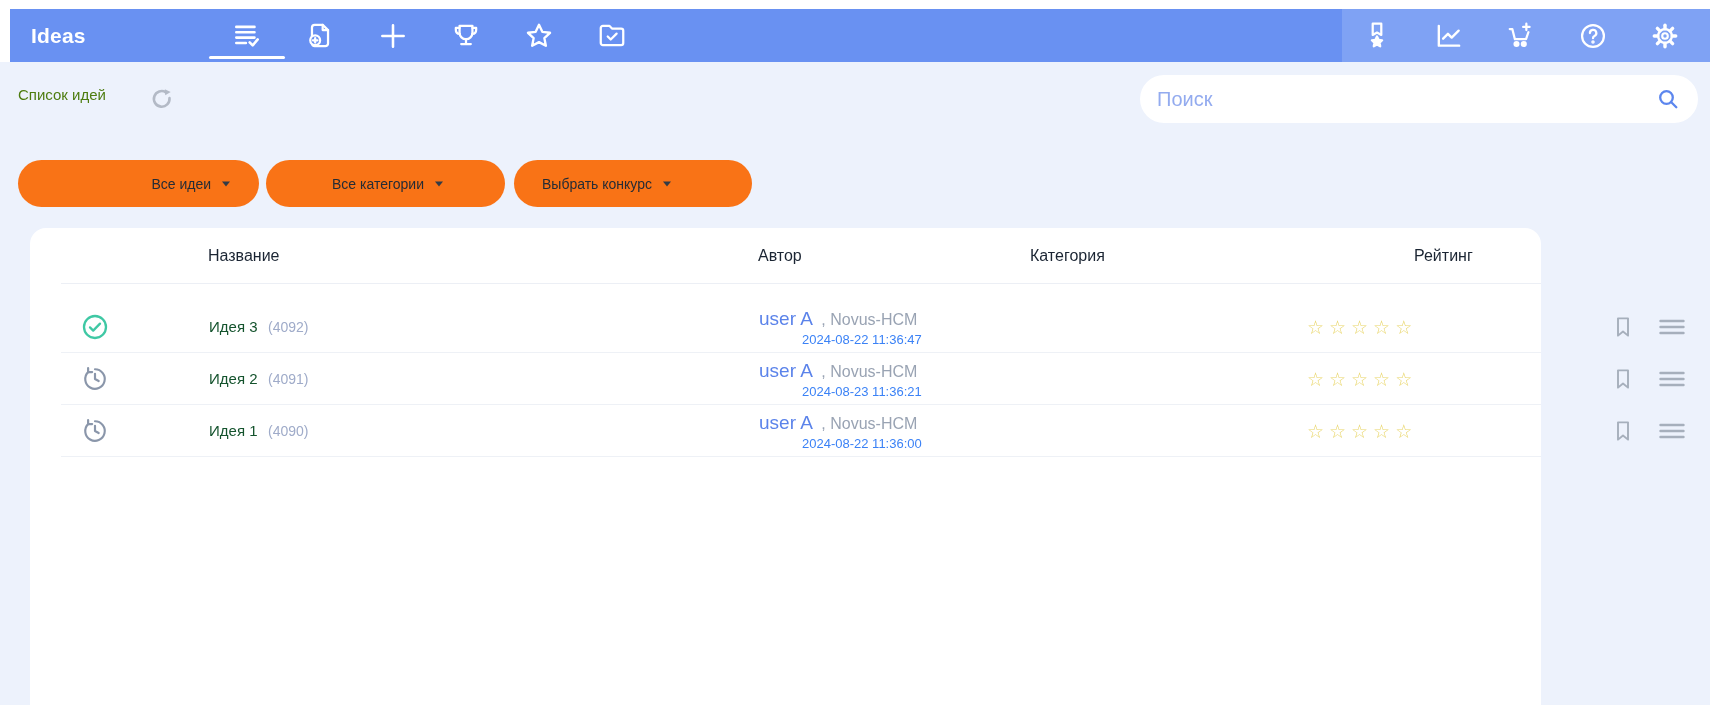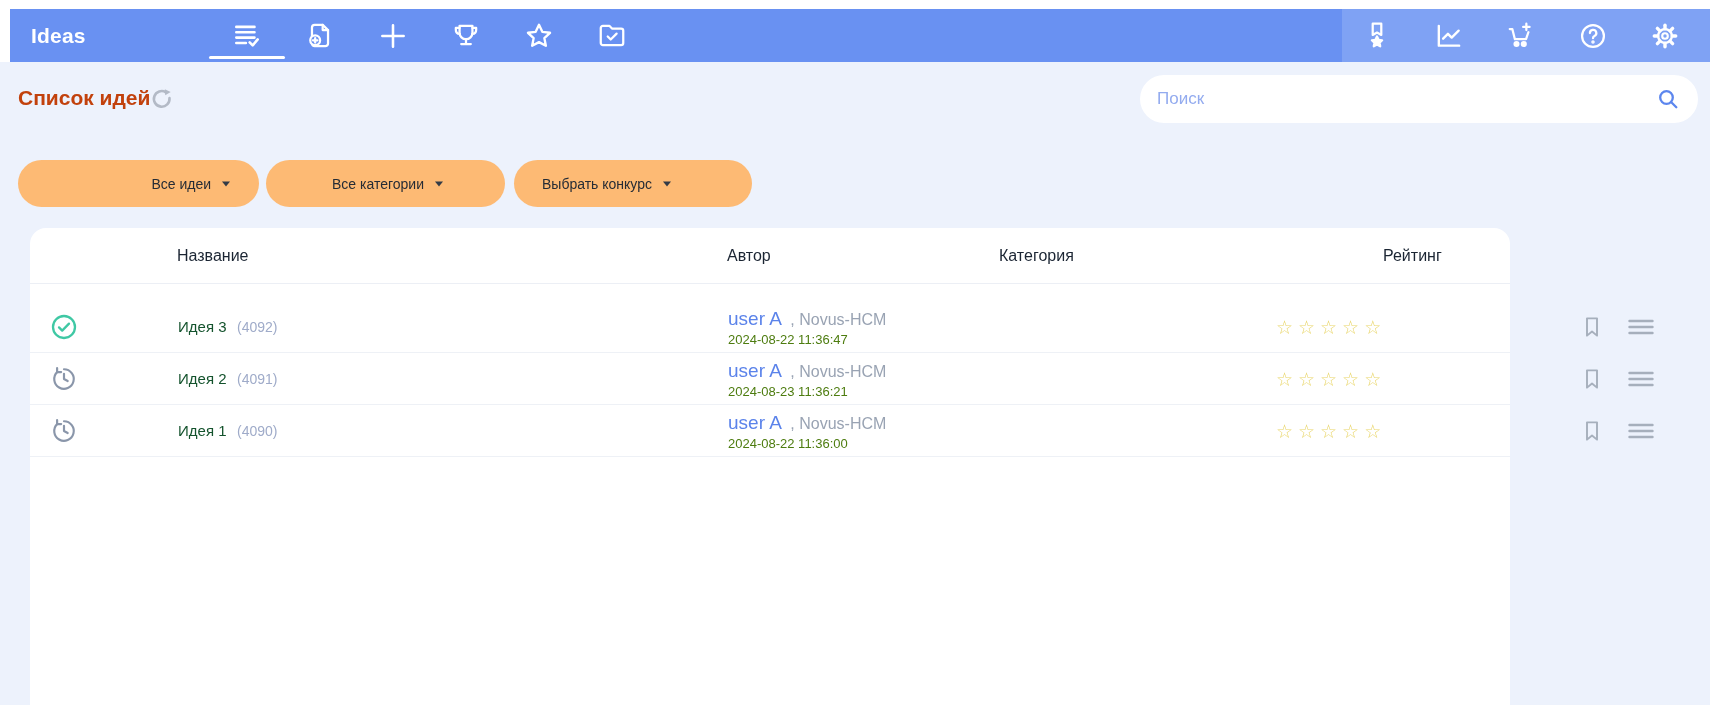--- a/index.html
+++ b/index.html
@@ -32,72 +32,72 @@
     position:absolute;left:1332px;right:0;top:0;height:100%;
     background:#7fa2f4;display:flex;align-items:center;gap:42px;padding-left:20px;
   }
   
   .content{
     position:absolute;left:0;top:62px;width:1710px;height:643px;
     background:#edf2fc;
   }
   .page-title{
     position:absolute;left:18px;top:24px;margin:0;
-    font-size:21px;font-weight:700;color:#c2410c;
+    font-size:15px;font-weight:400;color:#4d7c0f;
   }
   .refresh-btn{
     position:absolute;left:149px;top:25px;width:26px;height:26px;
     background:transparent;border:0;padding:0;cursor:pointer;
   }
   .search{
     position:absolute;left:1140px;top:13px;width:558px;height:48px;
     background:#fff;border-radius:24px;display:flex;align-items:center;
   }
   .search input{
     flex:1;height:100%;border:0;outline:0;background:transparent;
-    padding:0 10px 0 17px;font-size:17px;color:#3c5bb0;
+    padding:0 10px 0 17px;font-size:20px;color:#3c5bb0;
     font-family:"Liberation Sans","DejaVu Sans",sans-serif;
   }
   .search input::placeholder{color:#93abef;opacity:1;}
   .search .mag{margin-right:18px;cursor:pointer;display:flex;}
   
   .filters{position:absolute;left:0;top:98px;width:100%;height:47px;}
   .pill{
-    position:absolute;top:0;height:47px;background:#fdba74;border:0;border-radius:24px;
+    position:absolute;top:0;height:47px;background:#f97316;border:0;border-radius:24px;
     display:flex;align-items:center;justify-content:flex-end;cursor:pointer;
     font-size:14px;color:#262c35;font-family:inherit;
   }
   .pill .caret{margin-left:10px;display:flex;}
   .pill1{left:18px;width:241px;padding-right:28px;}
   .pill2{left:266px;width:239px;padding-right:61px;}
   .pill3{left:514px;width:238px;padding-right:80px;}
   
   .card{
     position:absolute;left:30px;top:166px;width:1480px;height:calc(100% - 166px);
-    background:#fff;border-radius:16px 16px 0 0;
+    background:#fff;border-radius:16px 16px 0 0;padding-left:31px;
   }
   .thead{position:relative;height:55px;border-bottom:1px solid #eceff5;}
   .thead span{
     position:absolute;top:0;line-height:55px;font-size:16px;font-weight:500;color:#1b2533;
   }
   .col-name{left:147px;}
   .col-author{left:697px;}
   .col-category{left:969px;}
   .col-rating{left:1353px;}
   .rows{padding-top:17px;}
   .trow{position:relative;height:51px;border-bottom:1px solid #eef1f6;}
   .vcenter{position:absolute;top:50%;transform:translateY(-50%);}
   .cell-status{left:21px;width:26px;height:26px;}
   .cell-title{left:148px;white-space:nowrap;}
   .idea-link{font-size:15px;color:#14532d;text-decoration:none;cursor:pointer;}
   .idea-id{font-size:14px;color:#9fabc9;margin-left:6px;}
   .cell-author{left:698px;line-height:1;}
   .author-link{font-size:19px;color:#5b83ea;text-decoration:none;cursor:pointer;}
   .author-org{font-size:16px;color:#99a3b3;margin-left:4px;}
-  .author-date{font-size:13px;color:#4d7c0f;margin-top:5px;}
+  .author-date{font-size:13px;color:#3b82f6;margin-top:5px;margin-left:43px;}
   .cell-rating{
     left:1246px;font-size:19px;letter-spacing:5px;color:#e9d66b;cursor:pointer;
     font-family:"DejaVu Sans",sans-serif;
   }
   .rowbtn{background:transparent;border:0;padding:0;cursor:pointer;display:flex;}
   .bookmark-btn{left:1552px;}
   .menu-btn{left:1598px;}
 </style>
 </head>
 <body>

